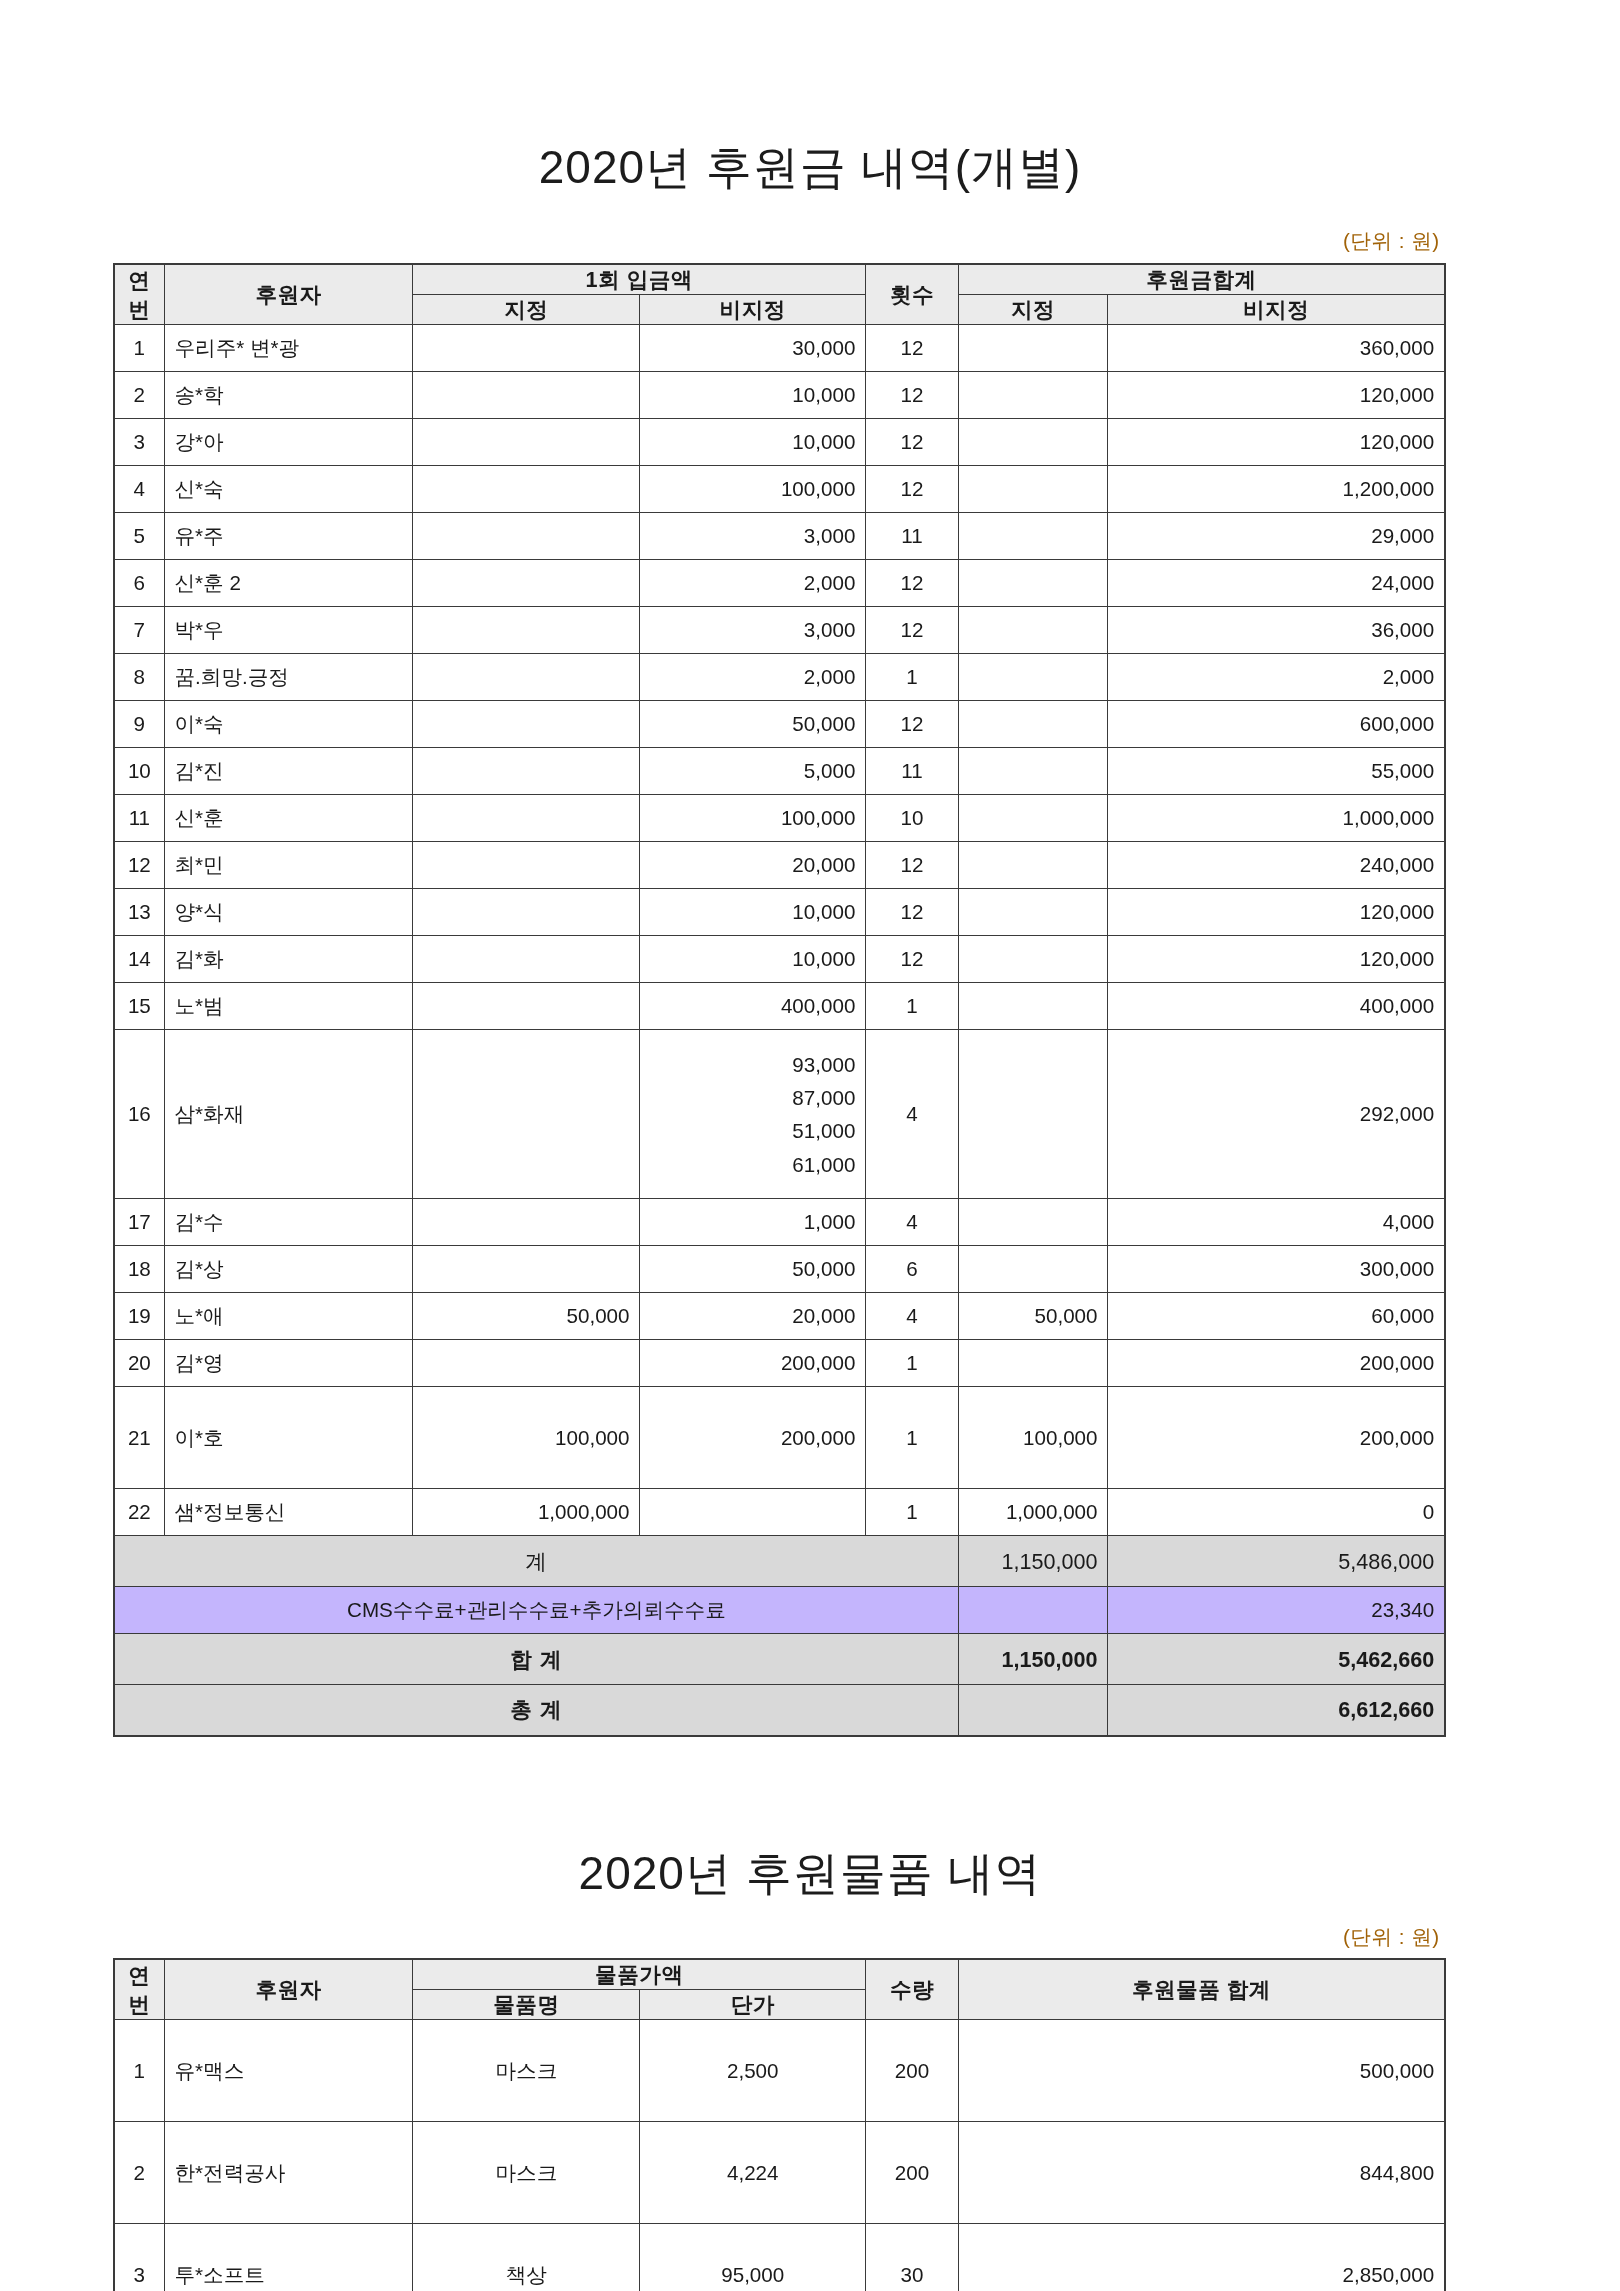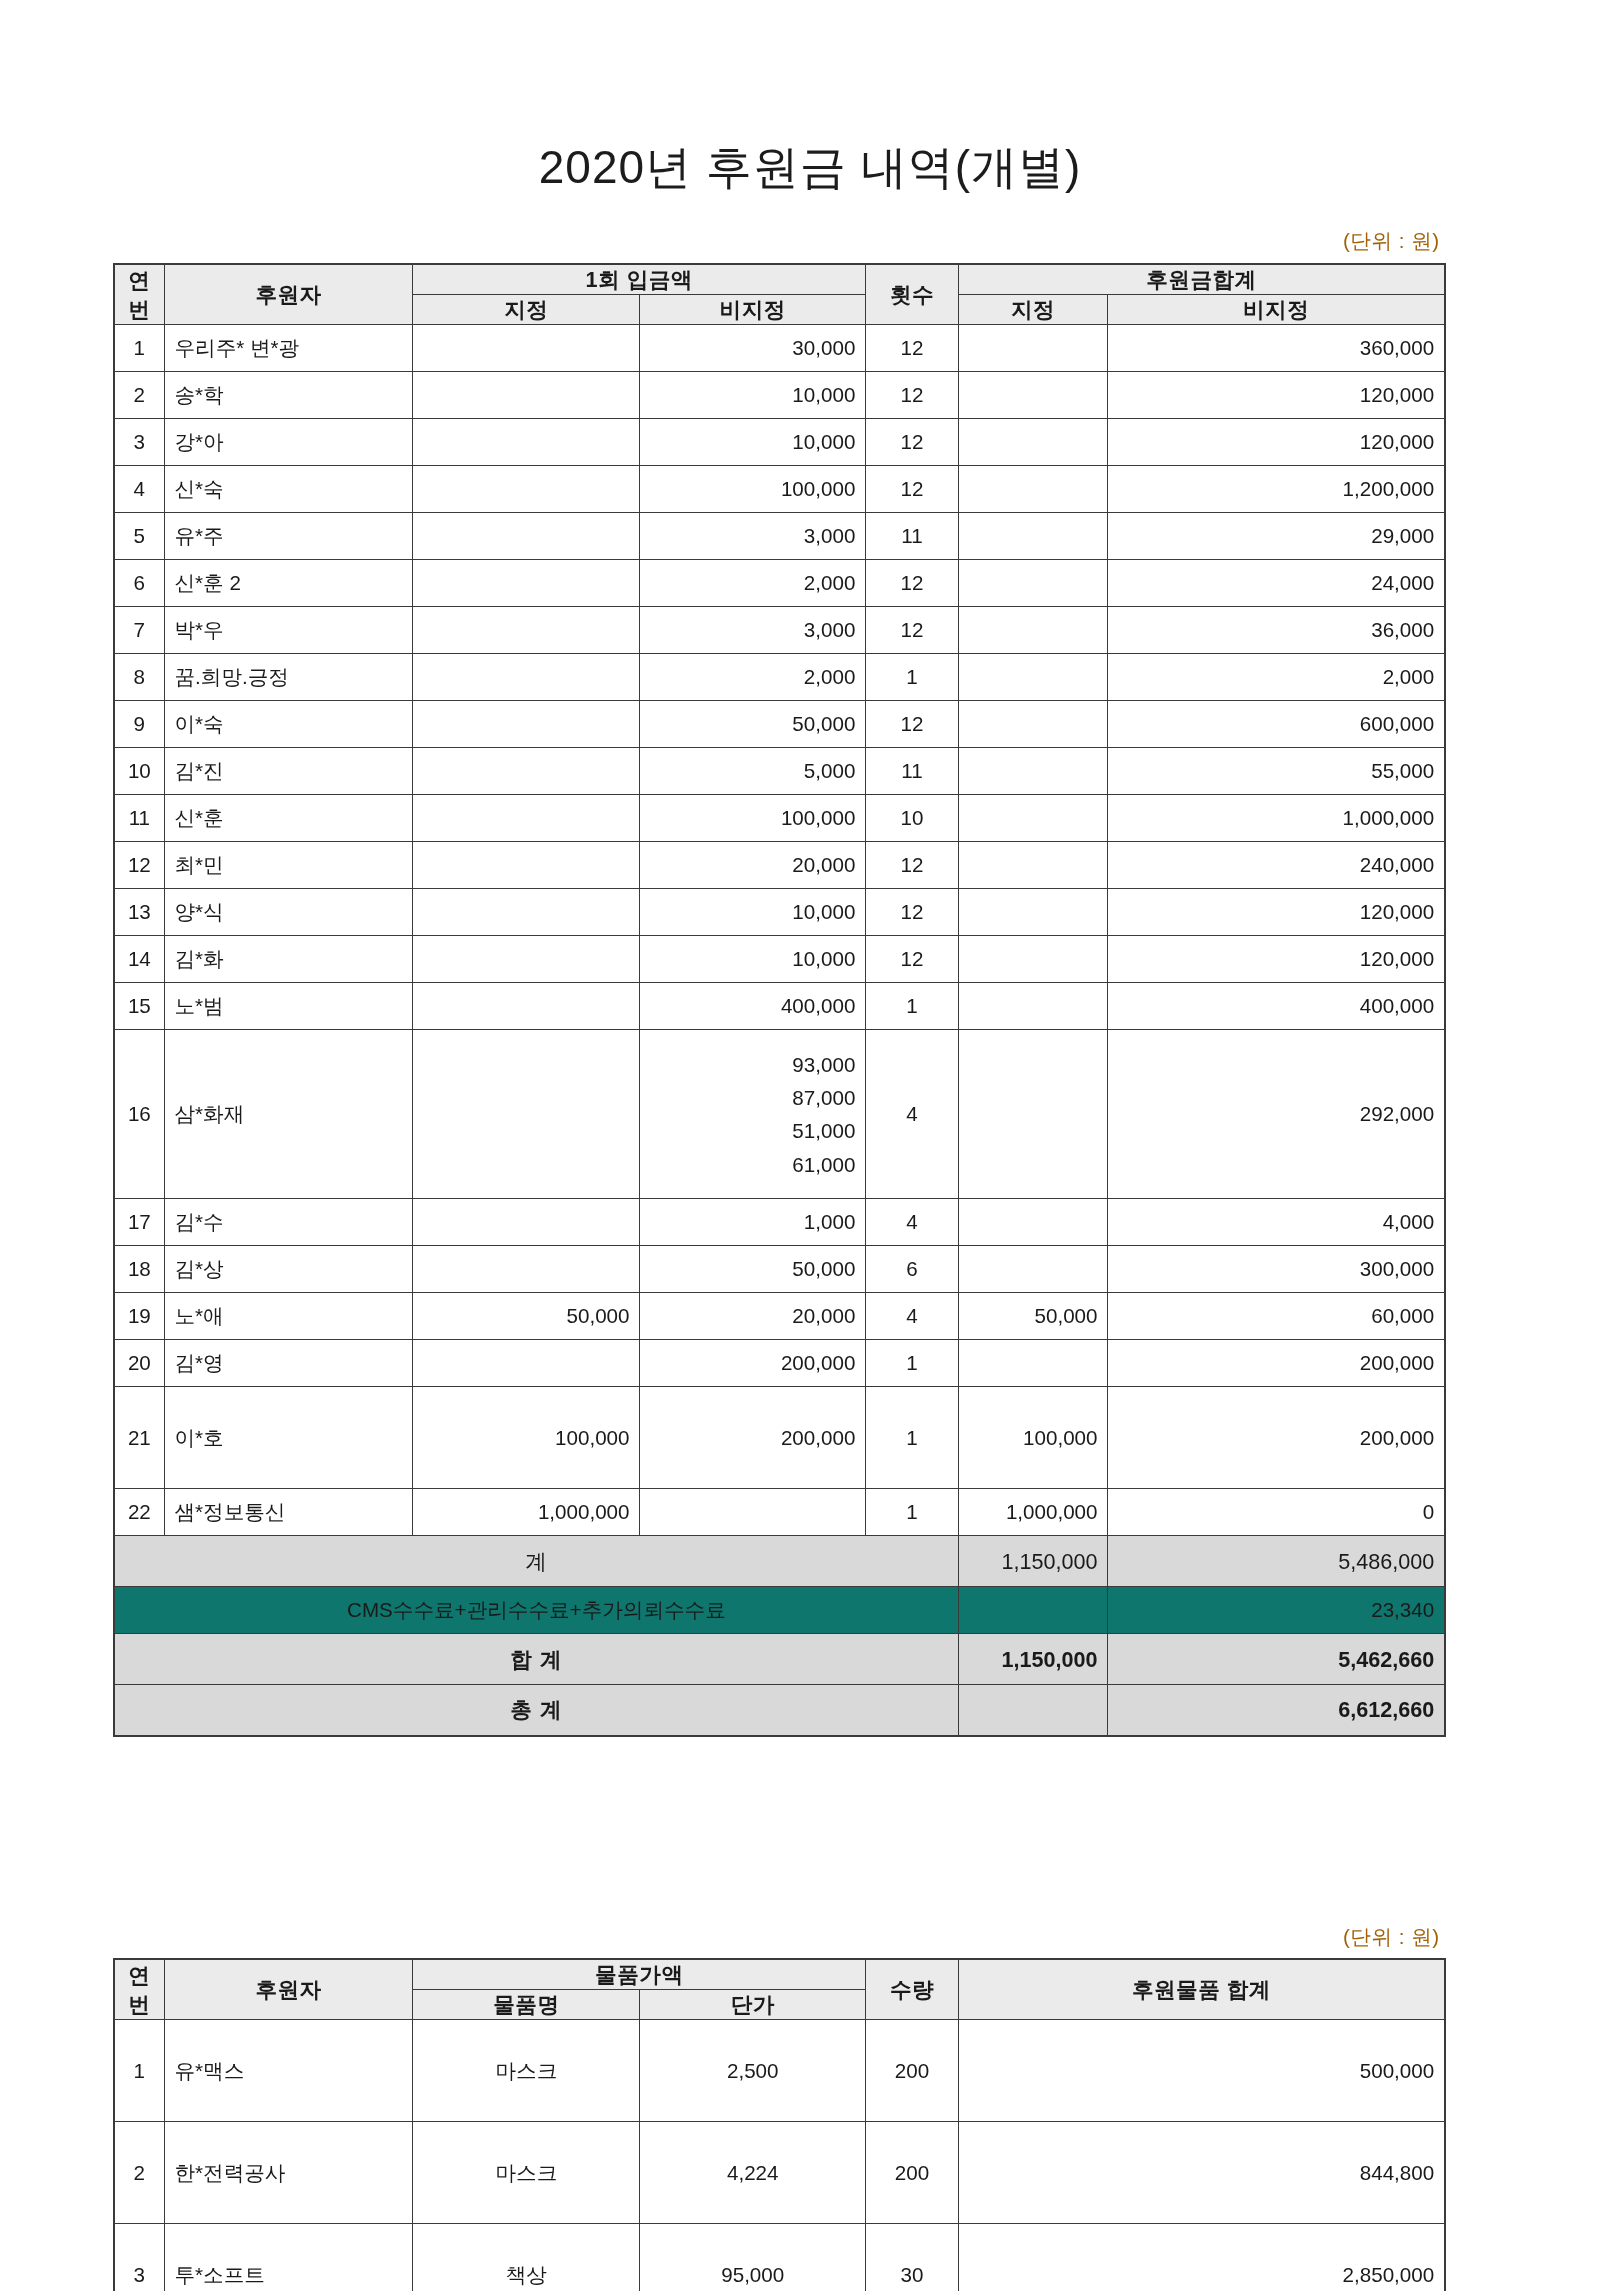--- a/index.html
+++ b/index.html
@@ -98,21 +98,21 @@
 
   
   tr.sum-row td {
     background: #d9d9d9;
     height: 51px;
     font-size: 21.6px;
   }
   tr.sum-row td.label { text-align: center; letter-spacing: 1px; }
   tr.sum-row.bold td  { font-weight: 700; }
   tr.fee-row td {
-    background: #0f766e;
+    background: #c4b5fd;
     height: 47px;
     font-size: 20.6px;
   }
   tr.fee-row td.label { text-align: center; }
 
   .spaced { letter-spacing: 5.9px; }
 </style>
 </head>
 <body>
 
@@ -369,20 +369,21 @@
           </tr>
           <tr class="sum-row bold">
             <td colspan="5" class="label outer-left spaced outer-bot">총 계</td>
             <td class="c-num outer-bot"></td>
             <td class="c-num outer-right outer-bot">6,612,660</td>
           </tr>
         </tbody>
     </table>
   </div>
 
+  <h1 class="doc-title" id="title-2">2020년 후원물품 내역</h1>
 
   <div class="unit-note" id="unit-2">(단위 : 원)</div>
 
   <div class="tbl-wrap" id="tbl-wrap-2">
     <table class="grid">
       <colgroup>
         <col style="width:46px">
         <col style="width:228px">
         <col style="width:208px">
         <col style="width:207px">

